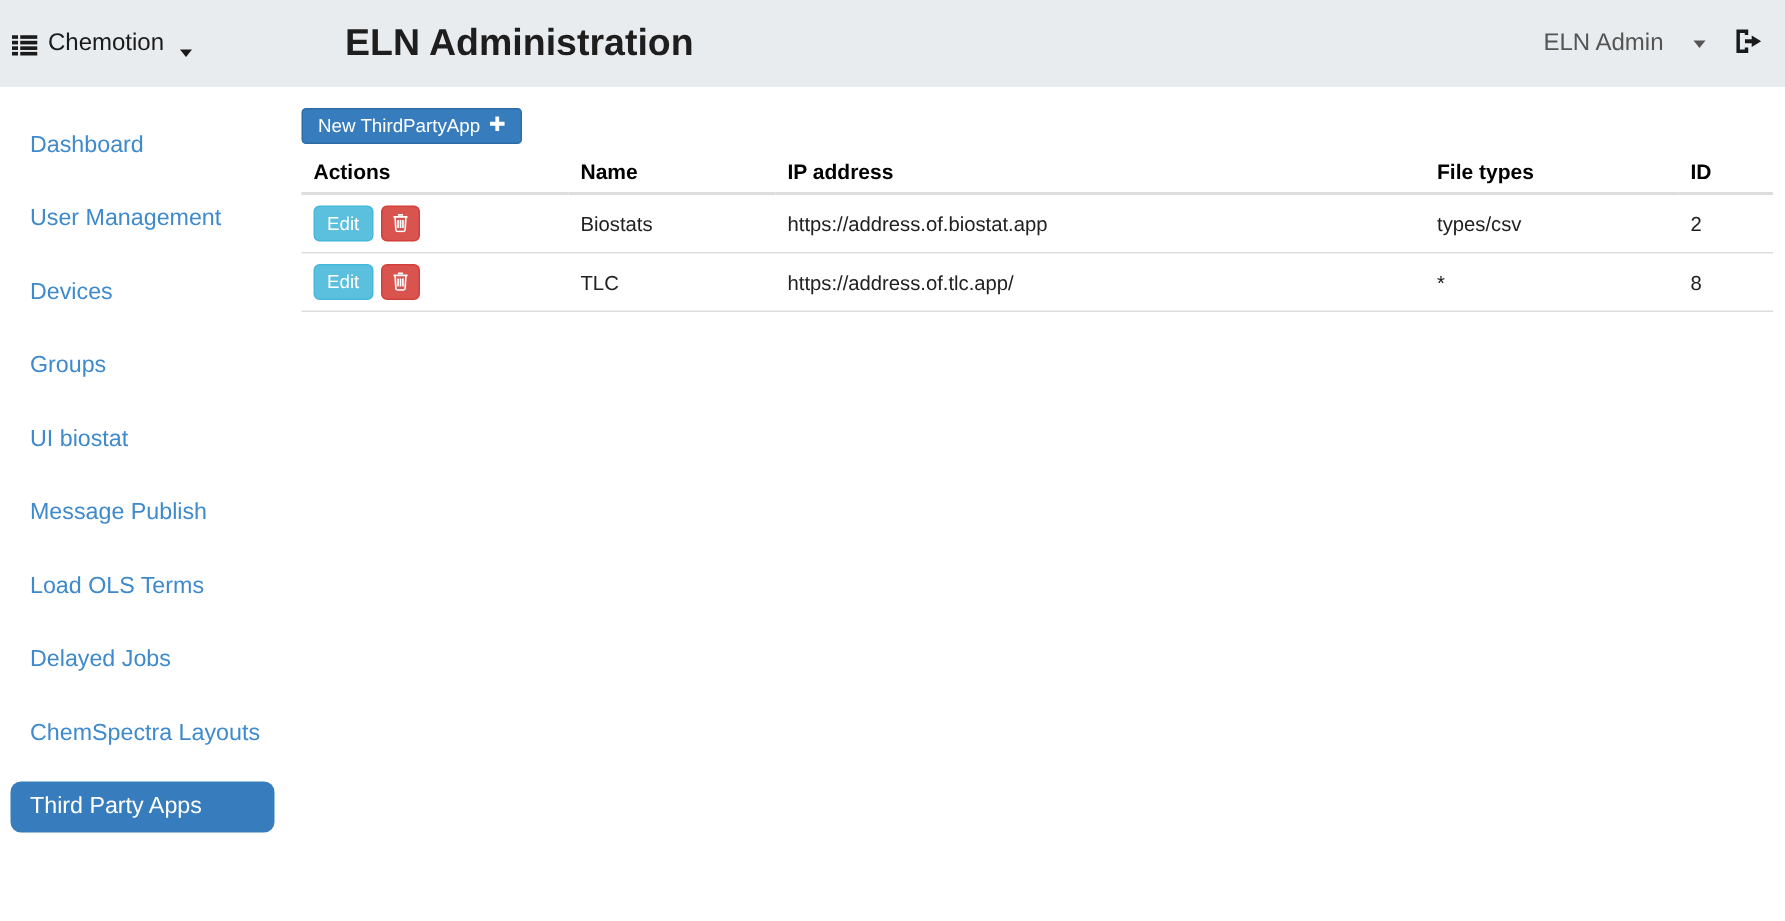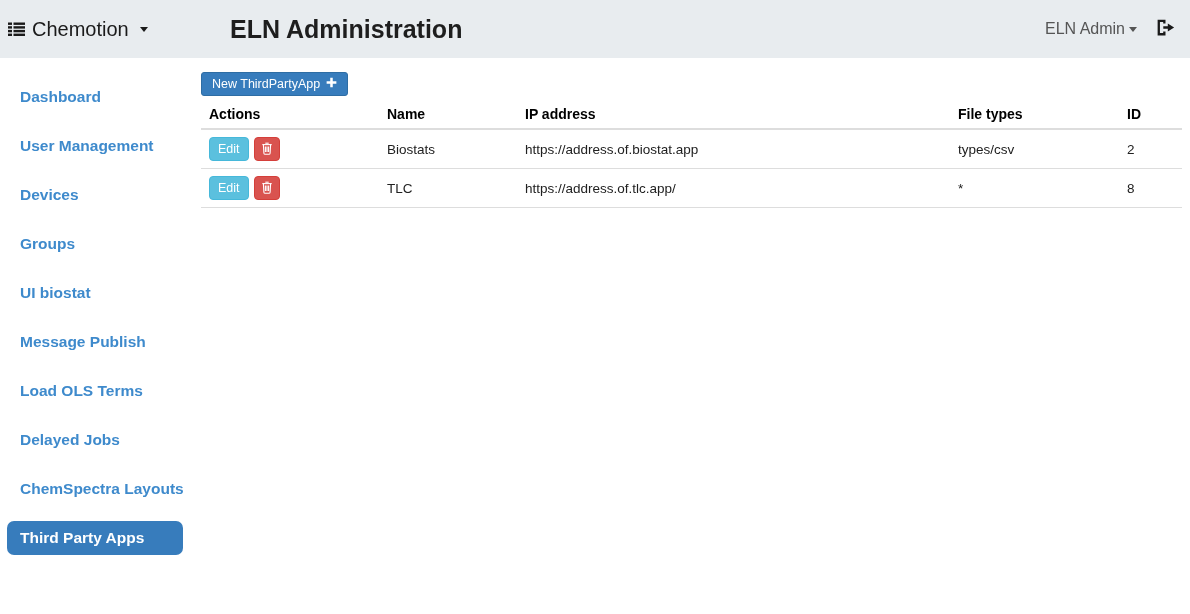--- a/index.html
+++ b/index.html
@@ -15,46 +15,46 @@
     width:1190px;height:614px;overflow:hidden;background:#fff;
     font-family:"Liberation Sans","DejaVu Sans",sans-serif;
     color:var(--text-dark);font-size:14px;
   }
   
   .topbar{
     position:relative;height:58px;background:var(--topbar-bg);
     display:flex;align-items:center;
   }
   .brand{
-    display:flex;align-items:center;gap:7px;padding-left:8px;
-    font-size:20px;color:#1a1a1a;cursor:pointer;
+    display:flex;align-items:flex-end;gap:7px;padding-left:8px;
+    font-size:16px;color:#1a1a1a;cursor:pointer;
   }
   .brand .icon{display:flex;align-items:center;}
   .caret{
     display:inline-block;width:0;height:0;margin-left:4px;
     border-left:4px solid transparent;border-right:4px solid transparent;
     border-top:5px solid currentColor;vertical-align:middle;
   }
   .page-title{
     position:absolute;left:230px;top:50%;transform:translateY(-50%);
     margin:0;font-size:25px;font-weight:700;color:var(--text-dark);
   }
   .topbar-right{
     margin-left:auto;display:flex;align-items:center;gap:18px;
     padding-right:14px;color:var(--muted);font-size:16px;
   }
-  .user-menu{display:flex;align-items:center;cursor:pointer;}
+  .user-menu{display:flex;align-items:center;cursor:pointer;gap:16px;}
   .logout-btn{
     background:none;border:none;padding:0;cursor:pointer;display:flex;align-items:center;color:#1a1a1a;
   }
   
   .layout{display:flex;height:556px;}
   .sidebar{width:200px;flex:0 0 200px;}
   .sidebar ul{list-style:none;margin:0;padding:14px 0 0 0;}
-  .sidebar li{height:49px;display:flex;align-items:center;padding:0 17px 0 7px;font-weight:bold;}
+  .sidebar li{height:49px;display:flex;align-items:center;padding:0 17px 0 7px;}
   .side-link{
     flex:1;display:block;padding:8px 13px;border-radius:8px;
     color:var(--link);text-decoration:none;font-size:15.5px;cursor:pointer;
     white-space:nowrap;
   }
   .side-link.active{background:var(--primary);color:#ffffff;border-radius:7px;}
   
   .main{flex:1;padding:14px 8px 0 1px;}
   .btn-new{
     display:inline-flex;align-items:center;gap:6px;

